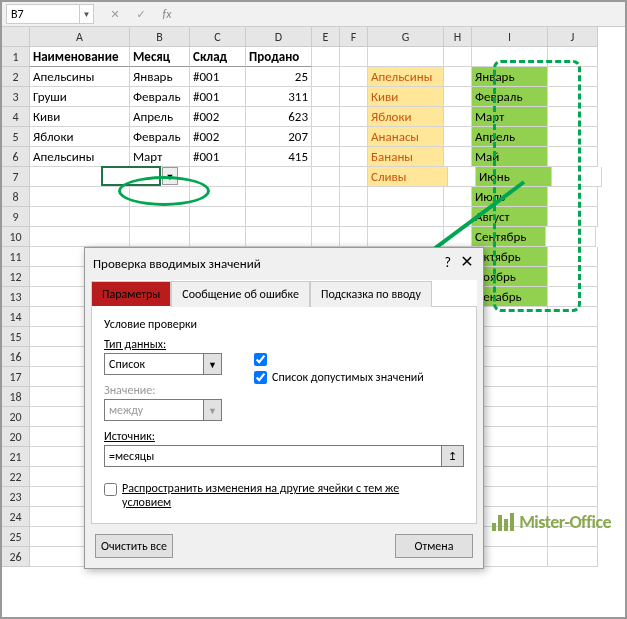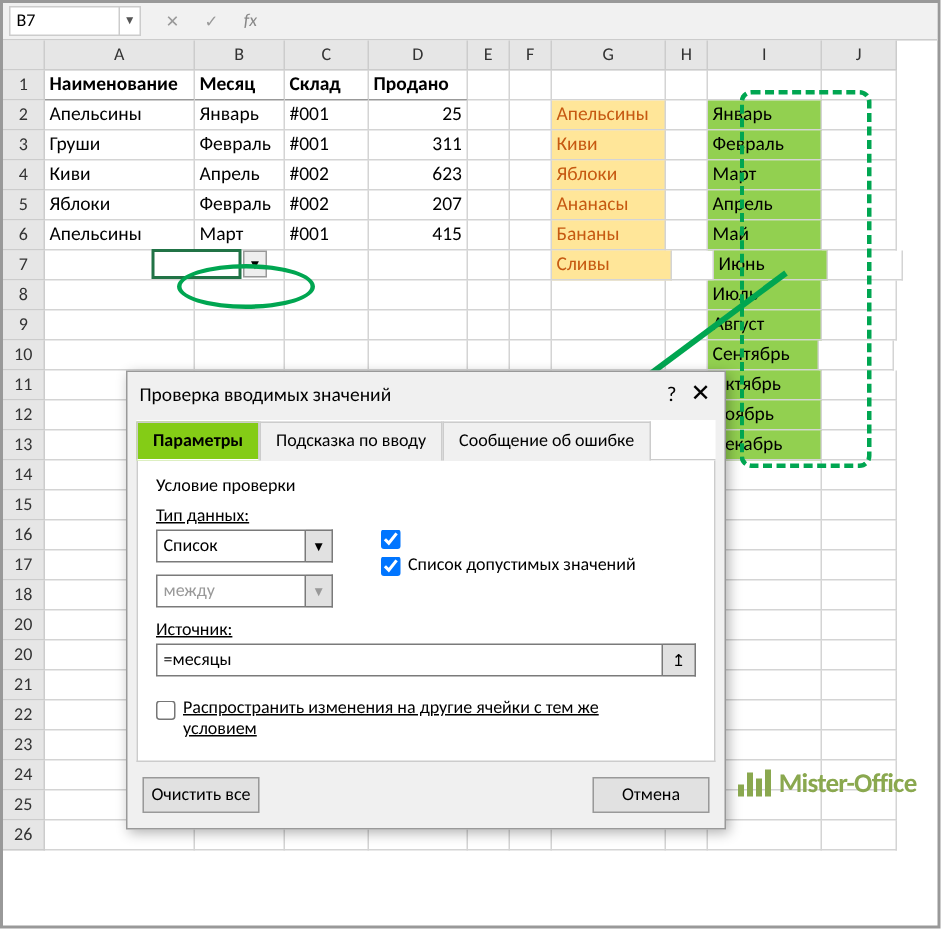--- a/index.html
+++ b/index.html
@@ -32,21 +32,21 @@
 .circle-ann { position: absolute; border: 3px solid #00a651; border-radius: 50%; }
 .dashed-box { position: absolute; border: 3px dashed #00a651; border-radius: 8px; }
 .arrow-svg { position: absolute; pointer-events: none; }
 
 .dialog { position: absolute; background: #f0f0f0; border: 1px solid #999; box-shadow: 2px 2px 8px rgba(0,0,0,0.3); font-size: 12px; }
 .dlg-title { height: 30px; display: flex; align-items: center; padding: 0 8px; font-size: 13px; }
 .dlg-help { position: absolute; right: 32px; top: 6px; font-size: 14px; }
 .dlg-close { position: absolute; right: 6px; top: 4px; font-size: 16px; width: 20px; text-align: center; }
 .dlg-tabs { display: flex; background: #fff; border-bottom: 1px solid #ccc; margin: 2px 6px 0; }
 .dlg-tab { padding: 5px 10px; border: 1px solid #ccc; border-bottom: none; background: #f0f0f0; font-size: 12px; position: relative; top: 1px; }
-.dlg-tab.active { background: #84cc16; border-bottom: 1px solid #fff; font-weight: bold; }
+.dlg-tab.active { background: #b91c1c; border-bottom: 1px solid #fff; }
 .dlg-body { background: #fff; margin: 0 6px; padding: 10px 12px; border: 1px solid #ccc; border-top: none; }
 .dlg-section-label { font-size: 12px; margin-bottom: 6px; }
 .fld-label { font-size: 12px; text-decoration: underline; margin-bottom: 2px; }
 .fld-label.dis { color: #999; text-decoration: none; }
 .combo { display: flex; margin-bottom: 8px; }
 .combo input { width: 100px; height: 22px; border: 1px solid #7a7a7a; font-size: 12px; padding: 0 4px; }
 .combo input:disabled { background: #fff; color: #999; }
 .combo .cbtn { width: 18px; height: 22px; border: 1px solid #7a7a7a; border-left: none; background: #e1e1e1; display: flex; align-items: center; justify-content: center; font-size: 9px; }
 .chk-row { display: flex; align-items: center; margin-bottom: 4px; font-size: 12px; }
 .chk-row input { margin-right: 5px; }
@@ -447,32 +447,33 @@
     </defs>
   <line x1="522" y1="180" x2="186" y2="430" stroke="#00a651" stroke-width="4" marker-end="url(#ah)"></line>
 </svg>
 
 <div class="dialog" style="left:82px; top:245px; width:400px;">
   <div class="dlg-title">Проверка вводимых значений</div>
   <div class="dlg-help">?</div>
   <div class="dlg-close">✕</div>
   <div class="dlg-tabs">
     <div class="dlg-tab active">Параметры</div>
+    <div class="dlg-tab">Сообщение об ошибке</div>
     <div class="dlg-tab">Подсказка по вводу</div>
-    <div class="dlg-tab">Сообщение об ошибке</div>
   </div>
   <div class="dlg-body">
     <div class="dlg-section-label">Условие проверки</div>
     <div class="cols-layout">
       <div style="width:150px;">
         <div class="fld-label">Тип данных:</div>
         <div class="combo">
           <input readonly="" value="Список" style="">
           <div class="cbtn">▼</div>
         </div>
+        <div class="fld-label dis">Значение:</div>
         <div class="combo">
           <input disabled="" value="между" style="">
           <div class="cbtn" style="color:#999;">▼</div>
         </div>
       </div>
       <div style="padding-top:16px;">
         <label class="chk-row">
             <input type="checkbox" checked="" style="">
           </label>
         <label class="chk-row">

